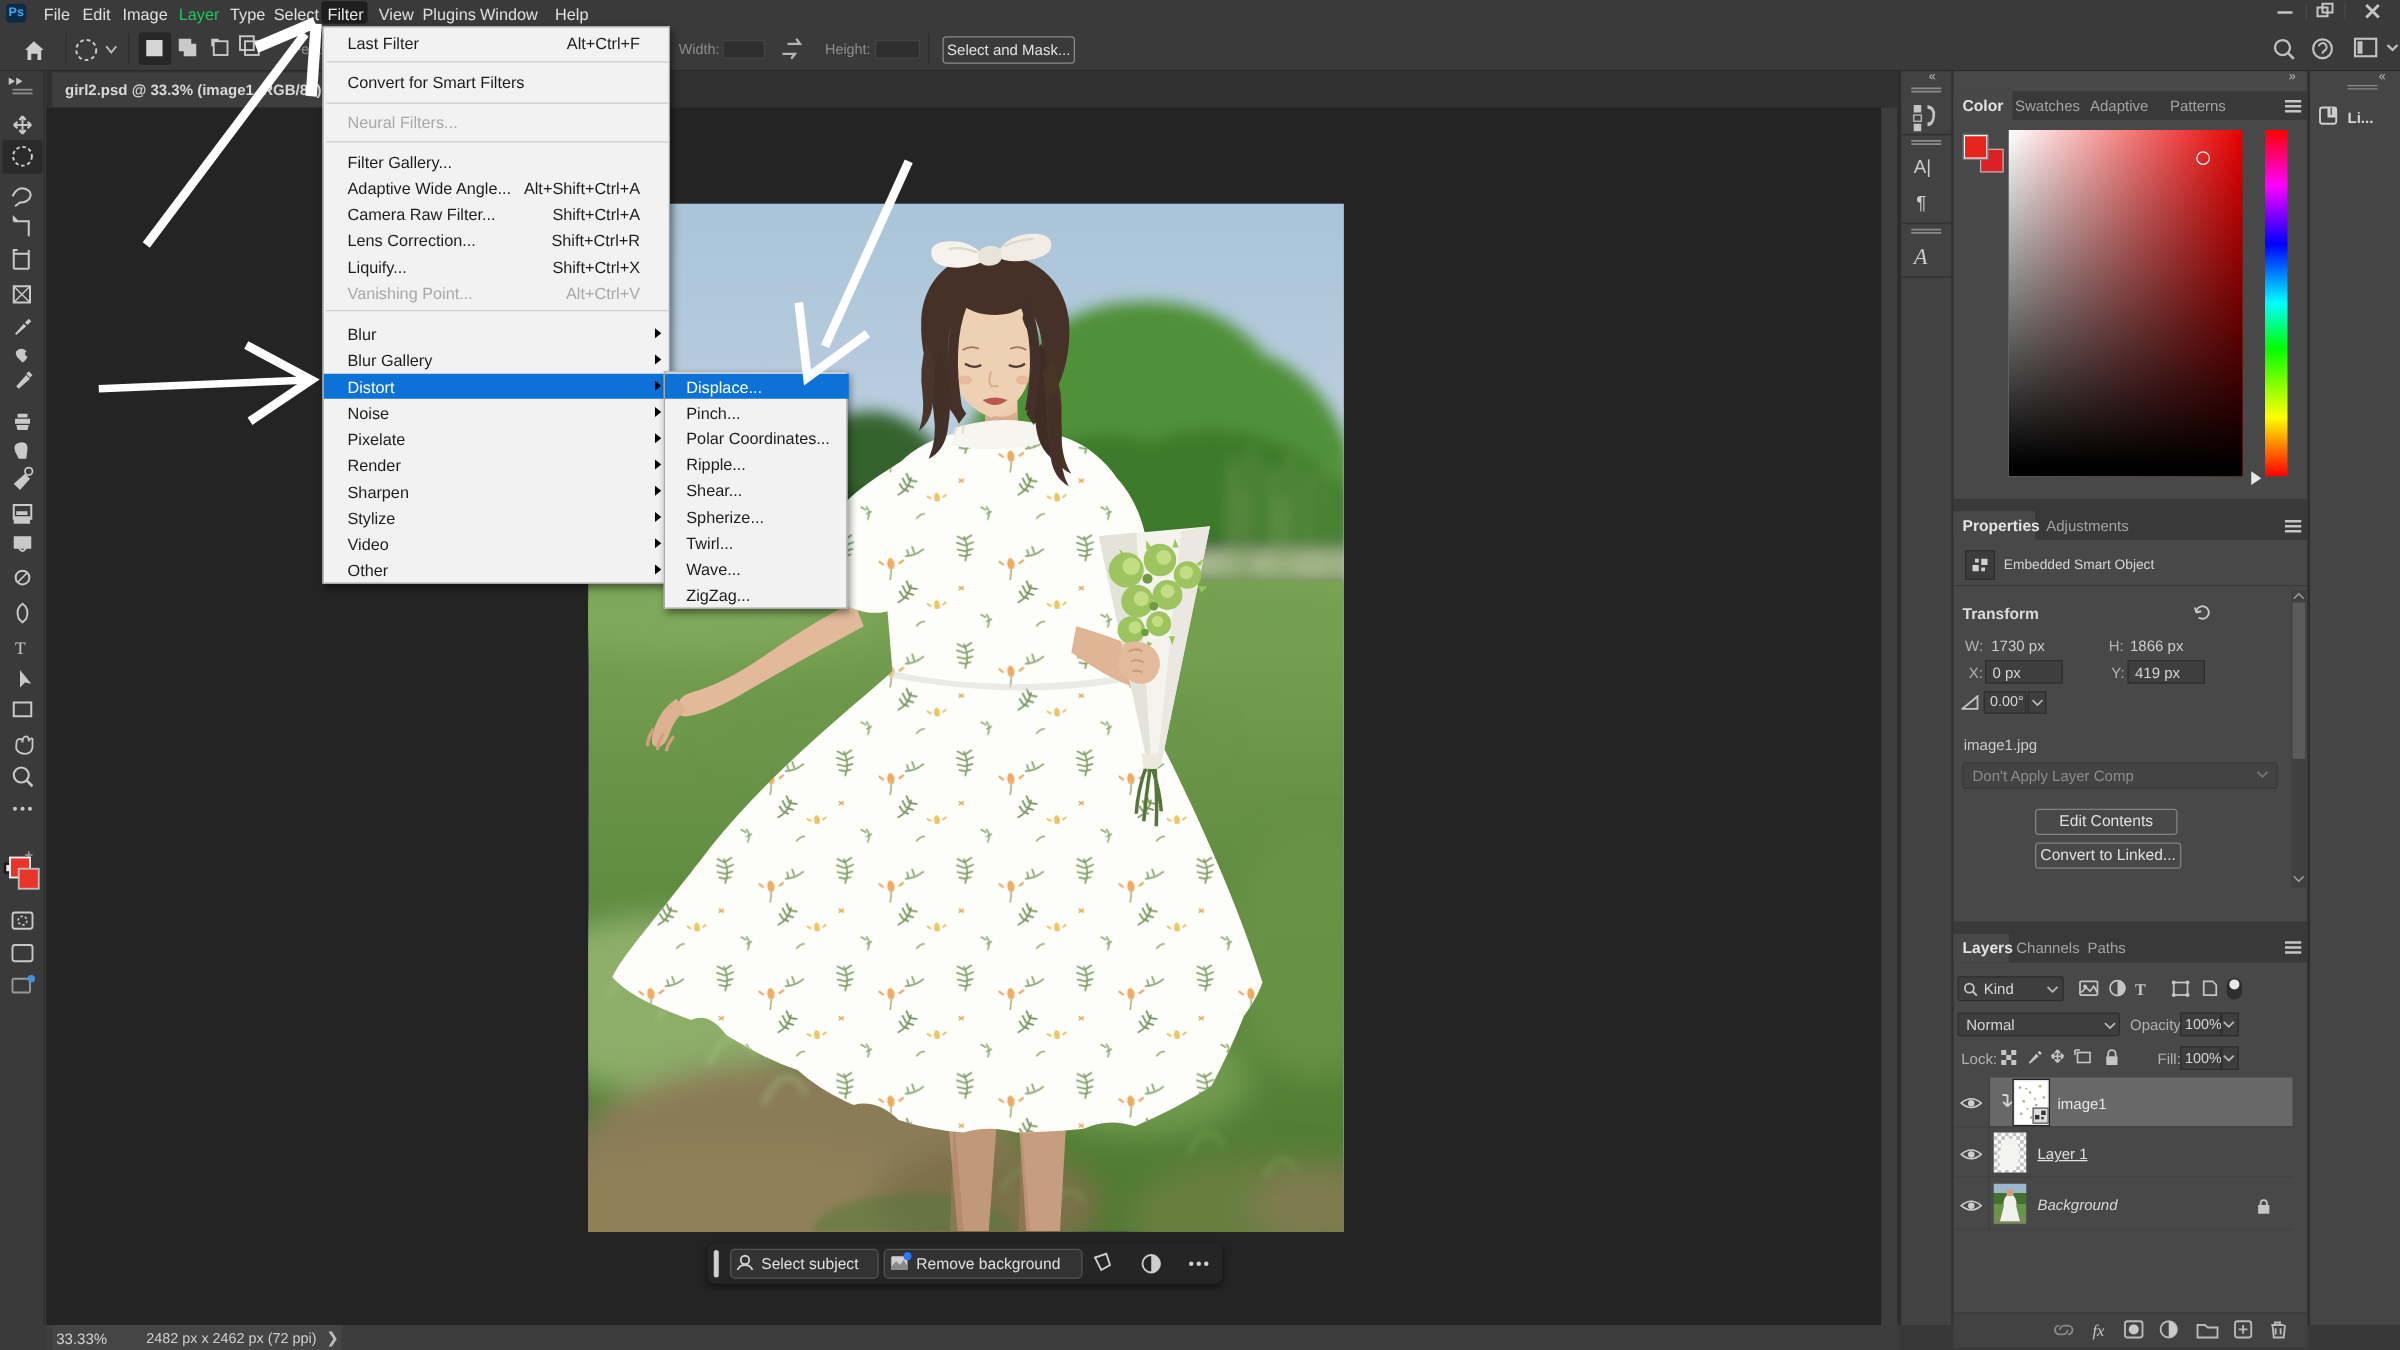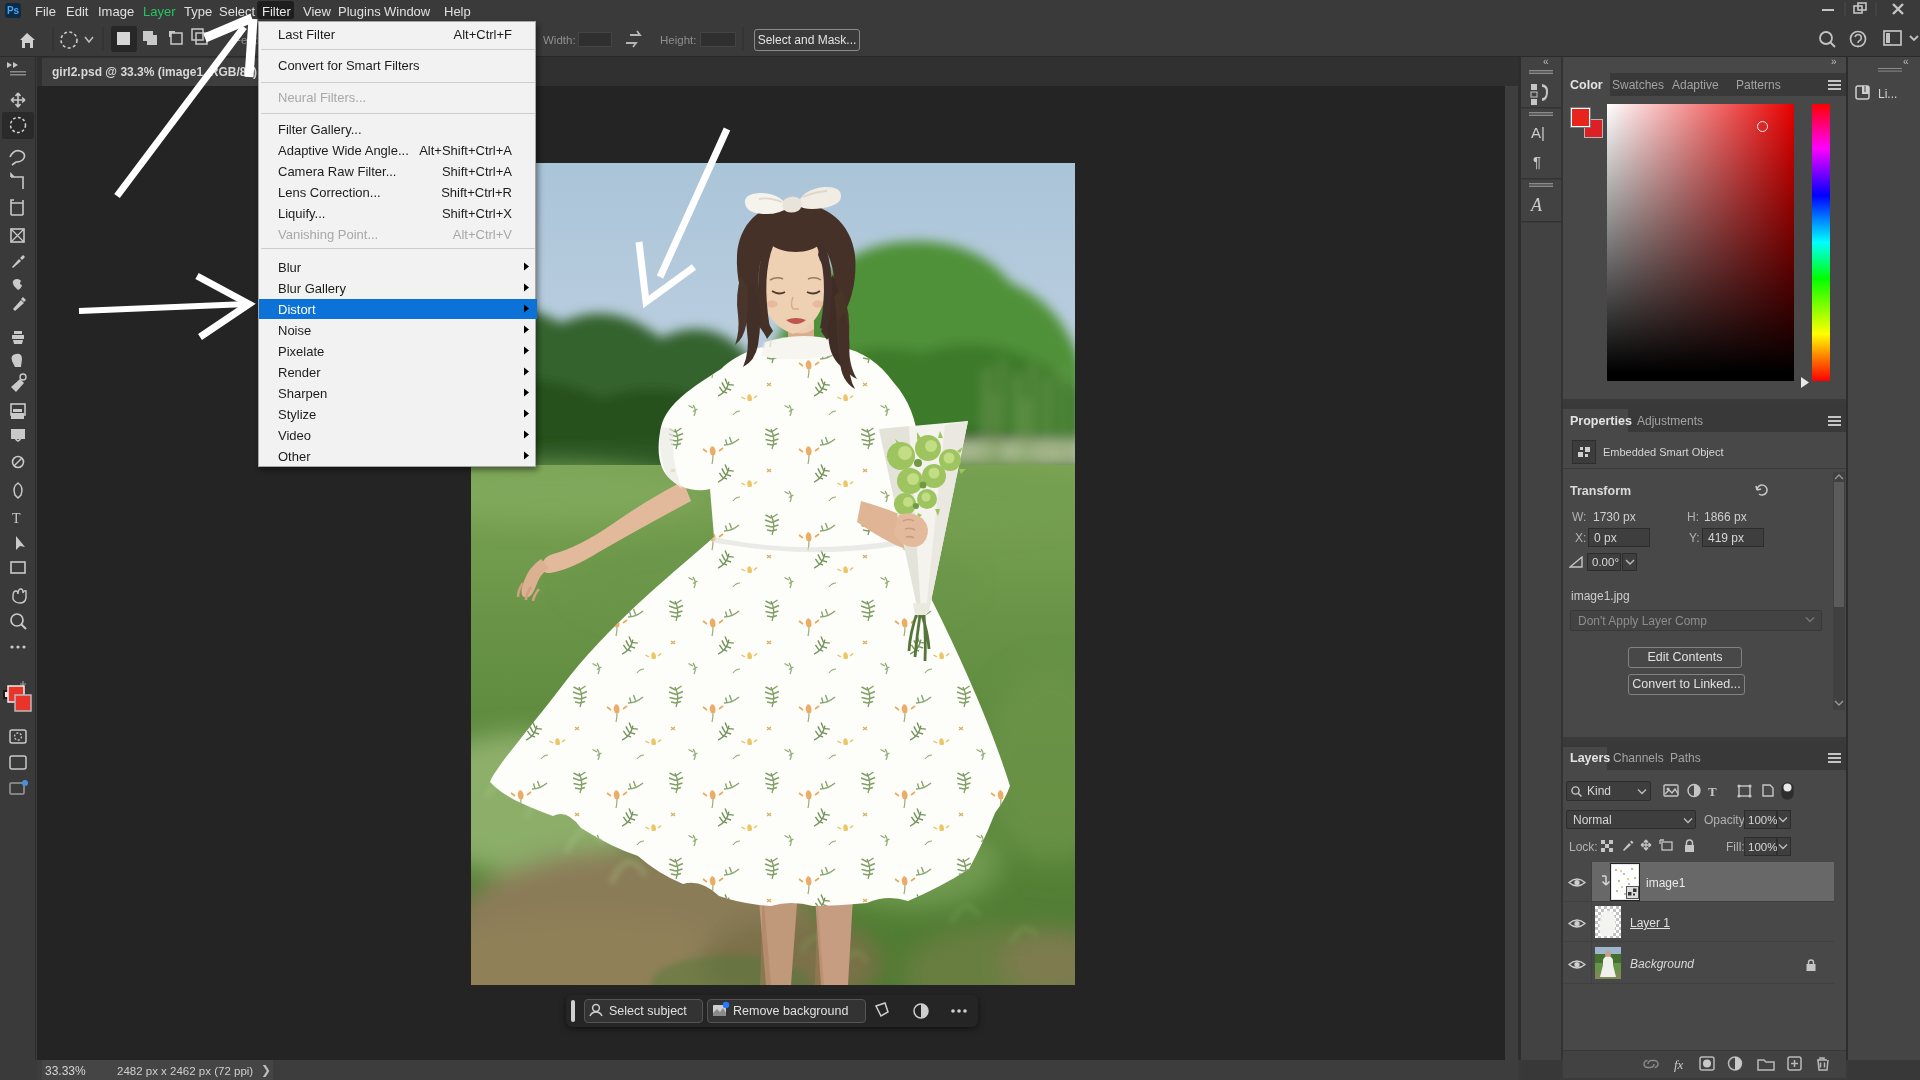--- a/index.html
+++ b/index.html
@@ -611,21 +611,21 @@
 
 <div class="abs" style="left:1846px;top:57px;width:2px;height:1003px;background:#2d2d2d"></div>
 <div class="abs" style="left:1848px;top:57px;width:72px;height:1003px;background:#454545"></div>
 <div class="abs txt" style="left:1903px;top:56px;font-size:10px;color:#bbb">«</div>
 <div class="abs" style="left:1878px;top:68px;width:24px;height:1.4px;background:#8a8a8a;box-shadow:0 2.6px #8a8a8a"></div>
 <svg class="abs" style="left:1855px;top:84px" width="20" height="18">
       <rect x="1" y="2" width="13" height="13" rx="2" fill="none" stroke="#cfcfcf" stroke-width="1.5"></rect>
       <rect x="7" y="2" width="7" height="8" fill="#cfcfcf"></rect>
       <path d="M10 2 v6" stroke="#454545"></path>
     </svg>
-<div class="abs txt" style="left:1878px;top:87px;font-size:12px;font-weight:normal;color:#d5d5d5">Li...</div>
+<div class="abs txt" style="left:1878px;top:87px;font-size:12px;font-weight:bold;color:#d5d5d5">Li...</div>
 <div class="abs" style="left:1848px;top:1060px;width:72px;height:20px;background:#383838"></div>
 <div class="abs" style="left:1521px;top:1060px;width:40px;height:20px;background:#383838"></div>
 
 <div class="abs" id="fmenu" style="left:258px;top:21px;width:278px;height:446px;background:#f2f2f2;border:1px solid #a7a7a7;box-shadow:2px 3px 6px rgba(0,0,0,.45);font-size:13px;color:#1c1c1c">
       <div class="abs txt" style="left:19px;top:5px;color:#1c1c1c">Last Filter</div>
       <div class="abs txt" style="right:23px;top:5px;color:#1c1c1c">Alt+Ctrl+F</div>
       <div class="abs txt" style="left:19px;top:36px;color:#1c1c1c">Convert for Smart Filters</div>
       <div class="abs txt" style="left:19px;top:68px;color:#a8a8a8">Neural Filters...</div>
       <div class="abs txt" style="left:19px;top:100px;color:#1c1c1c">Filter Gallery...</div>
       <div class="abs txt" style="left:19px;top:121px;color:#1c1c1c">Adaptive Wide Angle...</div>
@@ -677,20 +677,32 @@
       </svg>
       <div class="abs txt" style="left:19px;top:427px;color:#1c1c1c">Other</div>
       <svg class="abs" style="left:264px;top:429px" width="7" height="9">
         <path d="M1 0.5 L6 4.5 L1 8.5 Z" fill="#000"></path>
       </svg>
       <div class="abs" style="left:2px;top:27px;width:274px;height:1px;background:#cdcdcd"></div>
       <div class="abs" style="left:2px;top:60px;width:274px;height:1px;background:#cdcdcd"></div>
       <div class="abs" style="left:2px;top:91px;width:274px;height:1px;background:#cdcdcd"></div>
       <div class="abs" style="left:2px;top:226px;width:274px;height:1px;background:#cdcdcd"></div>
     </div>
+<div class="abs" id="smenu" style="left:531px;top:297px;width:147px;height:190px;background:#f2f2f2;border:1px solid #a7a7a7;box-shadow:2px 3px 6px rgba(0,0,0,.45);font-size:13px;color:#1c1c1c">
+      <div class="abs" style="left:0;top:1px;width:147px;height:20px;background:#0d72d8"></div>
+      <div class="abs txt" style="left:17px;top:4px;color:#fff">Displace...</div>
+      <div class="abs txt" style="left:17px;top:25px;color:#1c1c1c">Pinch...</div>
+      <div class="abs txt" style="left:17px;top:45px;color:#1c1c1c">Polar Coordinates...</div>
+      <div class="abs txt" style="left:17px;top:66px;color:#1c1c1c">Ripple...</div>
+      <div class="abs txt" style="left:17px;top:87px;color:#1c1c1c">Shear...</div>
+      <div class="abs txt" style="left:17px;top:108px;color:#1c1c1c">Spherize...</div>
+      <div class="abs txt" style="left:17px;top:129px;color:#1c1c1c">Twirl...</div>
+      <div class="abs txt" style="left:17px;top:150px;color:#1c1c1c">Wave...</div>
+      <div class="abs txt" style="left:17px;top:171px;color:#1c1c1c">ZigZag...</div>
+    </div>
 
 <svg class="abs" style="left:0;top:0;pointer-events:none" width="1920" height="1080" viewBox="0 0 1920 1080">
  <g stroke="#ffffff" fill="none">
   <line x1="117" y1="196" x2="244" y2="27" stroke-width="7"></line>
   <line x1="205" y1="38" x2="252" y2="18" stroke-width="9"></line>
   <line x1="249" y1="77" x2="253" y2="19" stroke-width="9"></line>
   <line x1="79" y1="311" x2="247" y2="304" stroke-width="6"></line>
   <path d="M197 276 L249 304 L200 337" stroke-width="7"></path>
   <line x1="727" y1="129" x2="660" y2="277" stroke-width="7"></line>
   <path d="M639 242 L646 302 L694 267" stroke-width="7"></path>

